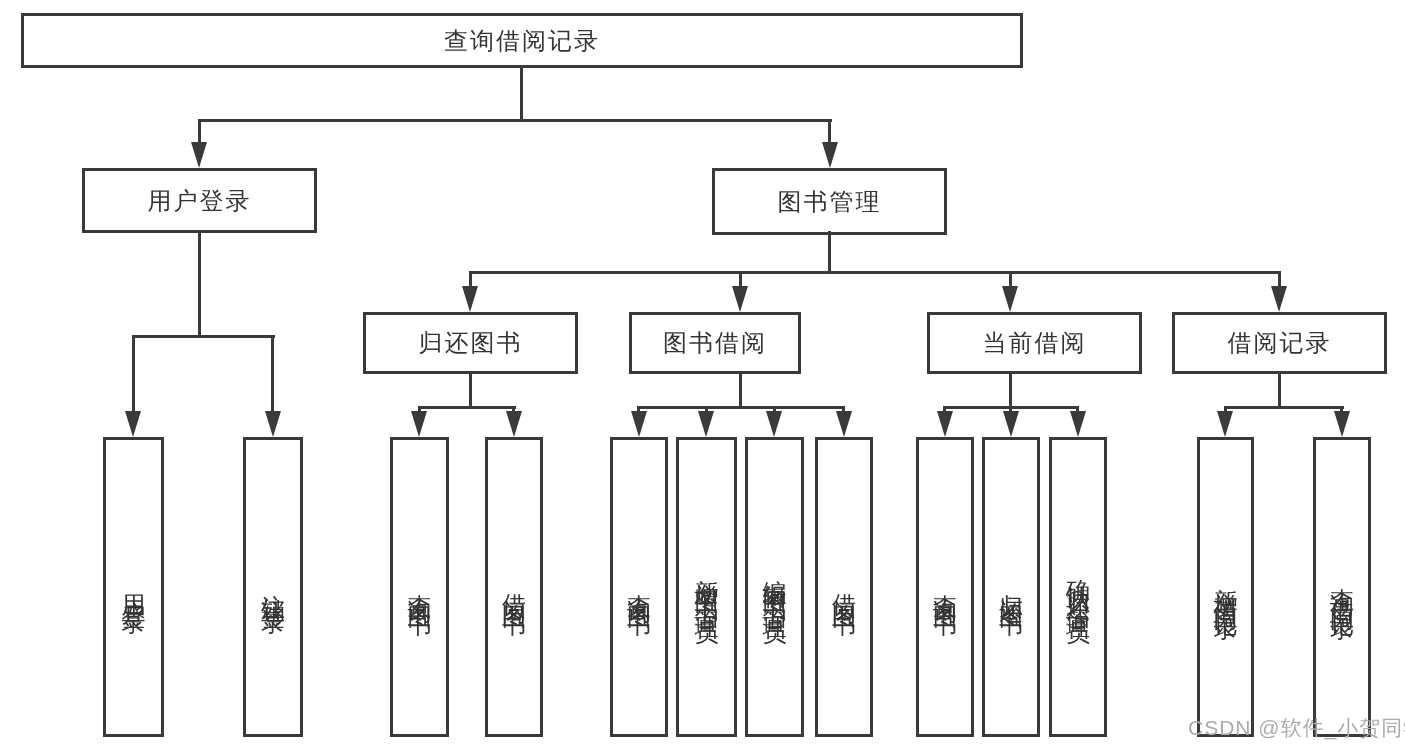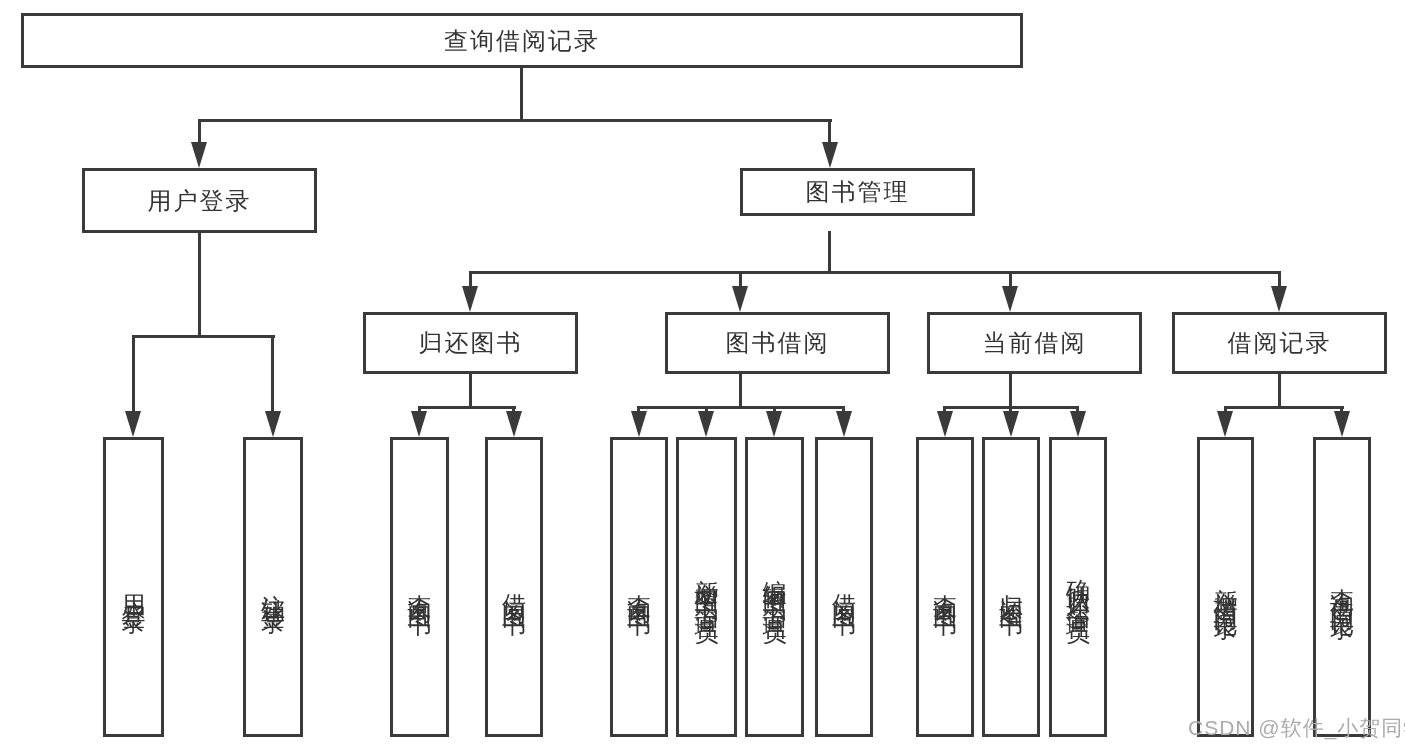--- a/index.html
+++ b/index.html
@@ -63,42 +63,42 @@
   <div class="node h-node" style="left:21px; top:13px; width:1002px; height:55px;">查询借阅记录</div>
 
   <div class="v-line" style="left:520px; top:66px; height:56px;"></div>
   <div class="h-line" style="left:198px; top:119px; width:634px;"></div>
   <div class="v-line" style="left:198px; top:119px; height:26px;"></div>
   <div class="arrow" style="left:191px; top:142px;"></div>
   <div class="v-line" style="left:828px; top:119px; height:26px;"></div>
   <div class="arrow" style="left:822px; top:142px;"></div>
 
   <div class="node h-node" style="left:82px; top:168px; width:235px; height:65px;">用户登录</div>
-  <div class="node h-node" style="left:712px; top:168px; width:235px; height:48px;margin-left:28px;">图书管理</div>
+  <div class="node h-node" style="left:712px; top:168px; width:235px; height:67px;">图书管理</div>
 
   <div class="v-line" style="left:198px; top:231px; height:107px;"></div>
   <div class="h-line" style="left:132px; top:335px; width:143px;"></div>
   <div class="v-line" style="left:132px; top:335px; height:80px;"></div>
   <div class="arrow" style="left:125px; top:411px;"></div>
   <div class="v-line" style="left:271px; top:335px; height:80px;"></div>
   <div class="arrow" style="left:265px; top:411px;"></div>
 
   <div class="v-line" style="left:828px; top:231px; height:43px;"></div>
   <div class="h-line" style="left:469px; top:271px; width:812px;"></div>
   <div class="v-line" style="left:469px; top:271px; height:20px;"></div>
   <div class="arrow" style="left:462px; top:286px;"></div>
   <div class="v-line" style="left:739px; top:271px; height:20px;"></div>
   <div class="arrow" style="left:732px; top:286px;"></div>
   <div class="v-line" style="left:1009px; top:271px; height:20px;"></div>
   <div class="arrow" style="left:1002px; top:286px;"></div>
   <div class="v-line" style="left:1278px; top:271px; height:20px;"></div>
   <div class="arrow" style="left:1271px; top:286px;"></div>
 
   <div class="node h-node" style="left:363px; top:312px; width:215px; height:62px;">归还图书</div>
-  <div class="node h-node" style="left:665px; top:312px; width:225px; height:62px;">图书借阅</div>
+  <div class="node h-node" style="left:629px; top:312px; width:172px; height:62px;">图书借阅</div>
   <div class="node h-node" style="left:927px; top:312px; width:215px; height:62px;">当前借阅</div>
   <div class="node h-node" style="left:1172px; top:312px; width:215px; height:62px;">借阅记录</div>
 
   <div class="v-line" style="left:469px; top:372px; height:37px;"></div>
   <div class="h-line" style="left:418px; top:406px; width:98px;"></div>
   <div class="v-line" style="left:418px; top:406px; height:10px;"></div>
   <div class="arrow" style="left:411px; top:411px;"></div>
   <div class="v-line" style="left:512px; top:406px; height:10px;"></div>
   <div class="arrow" style="left:506px; top:411px;"></div>
 

